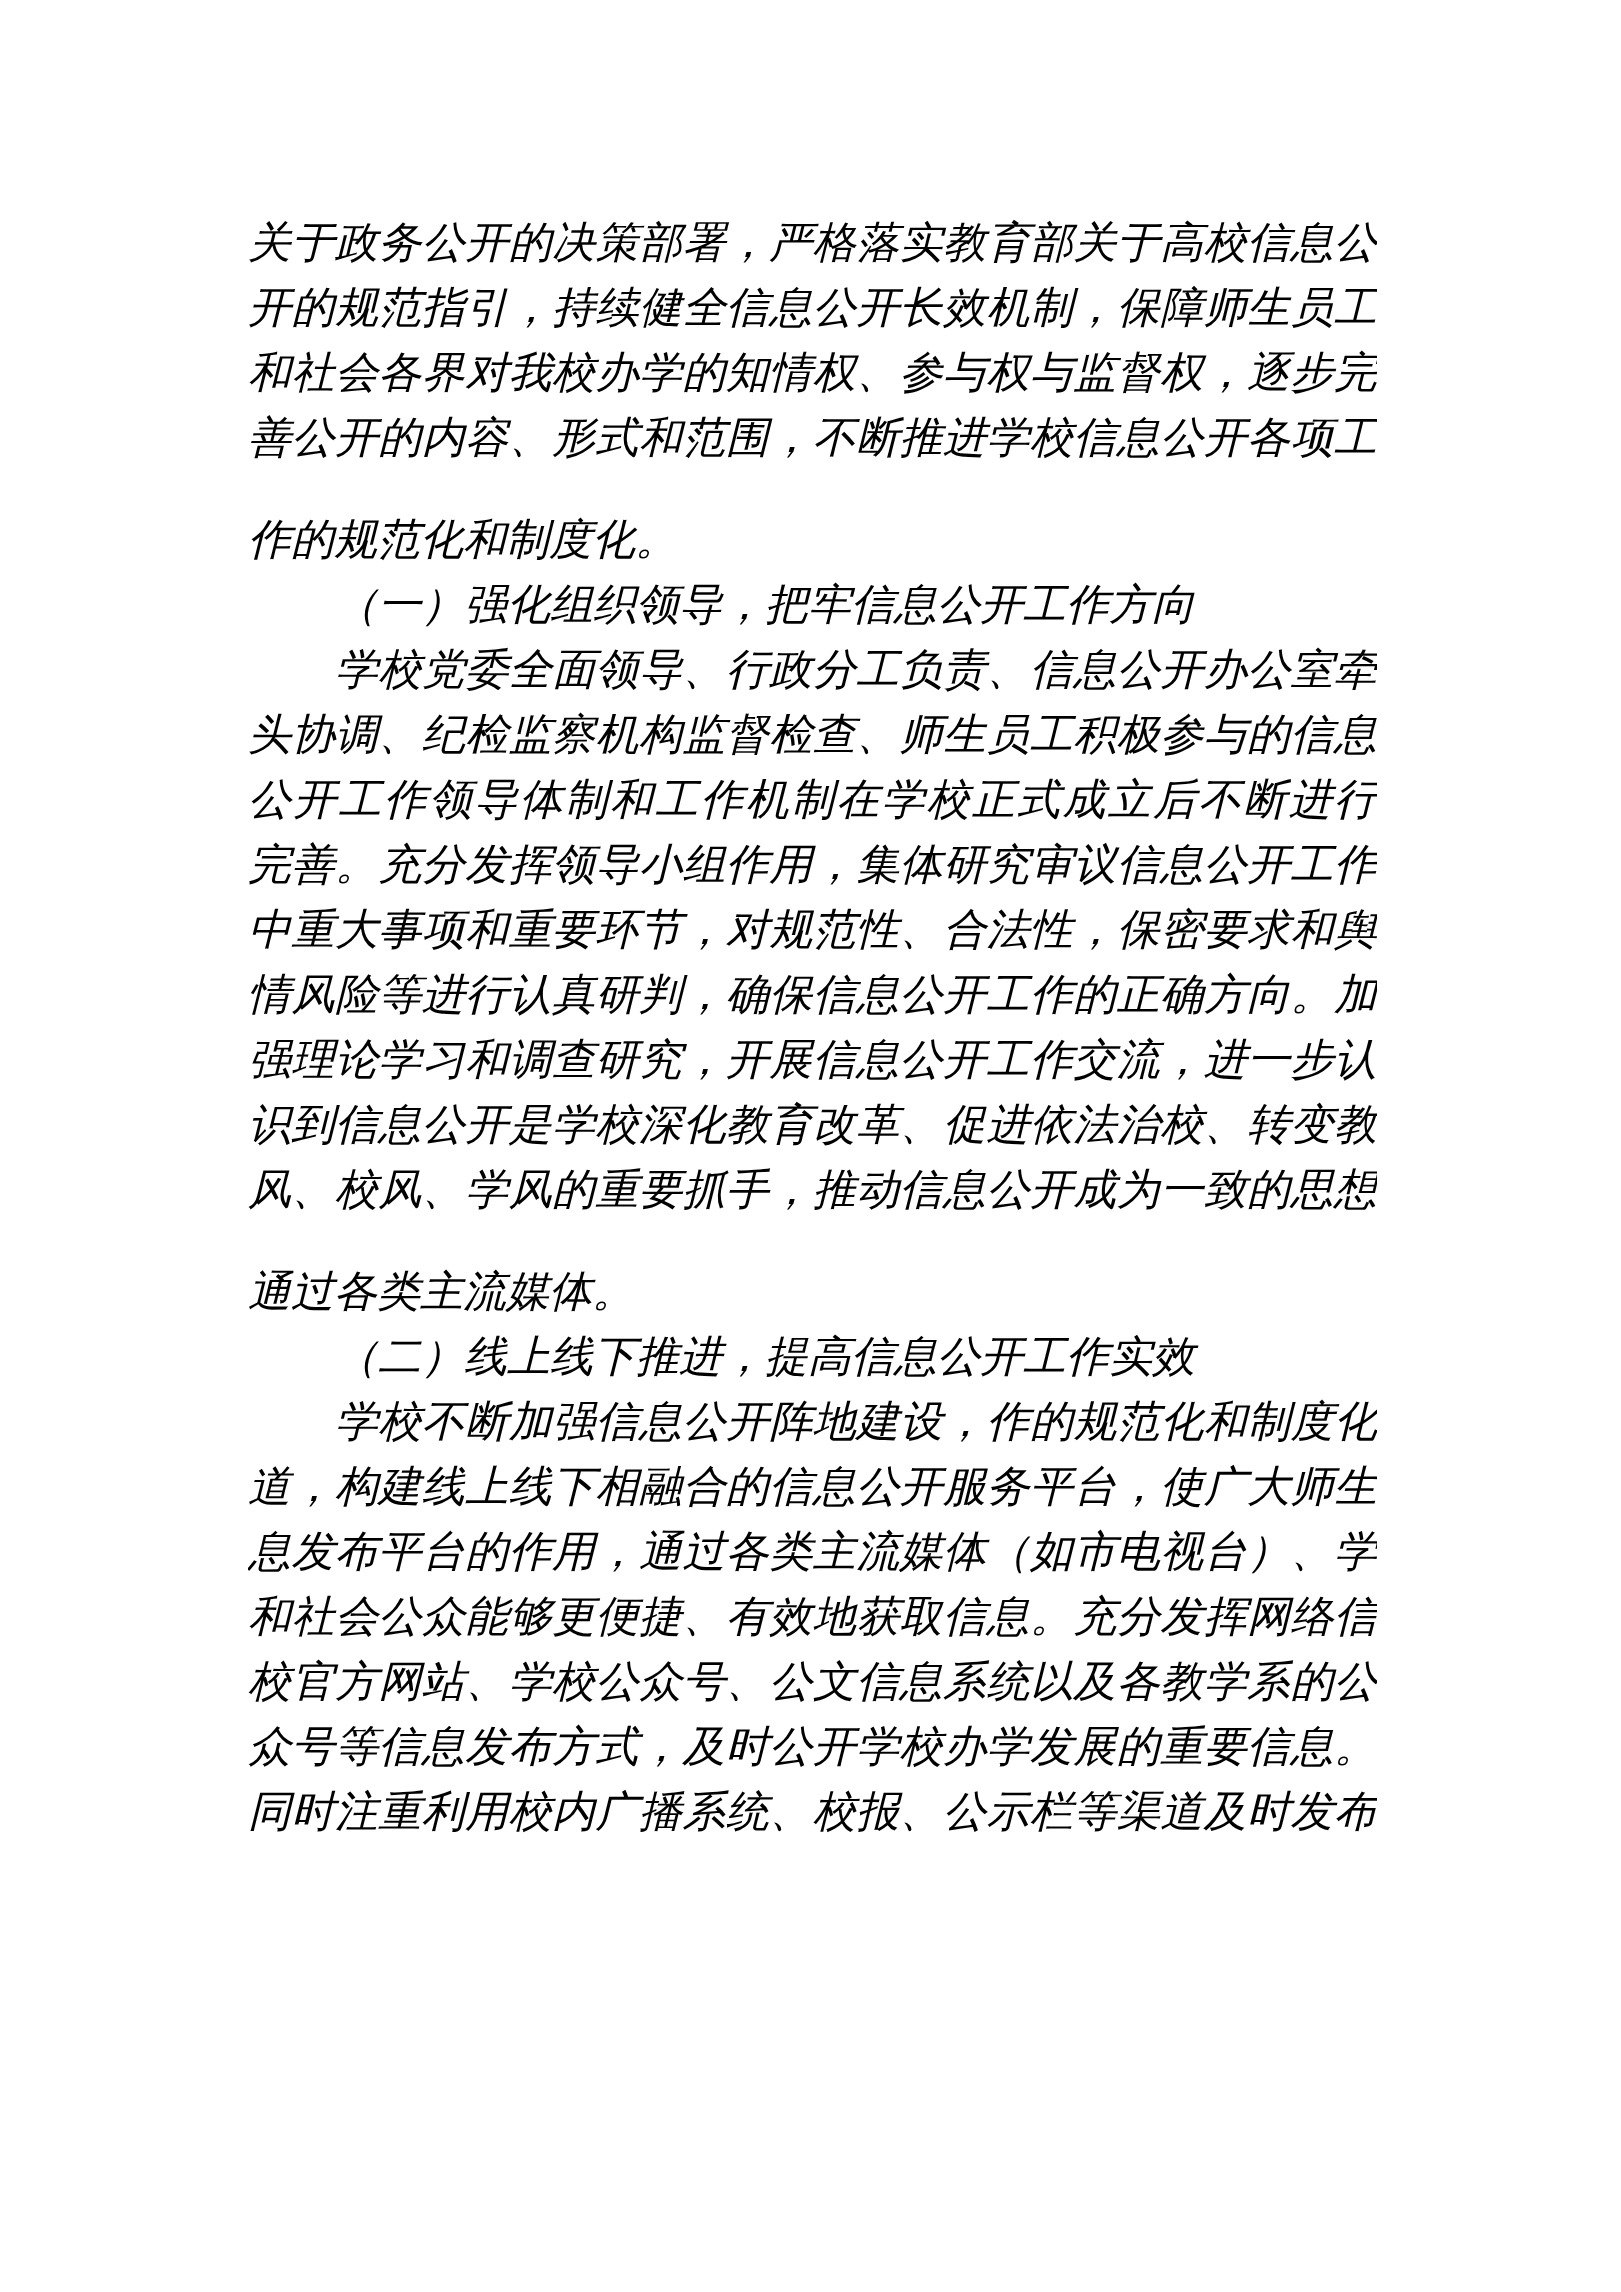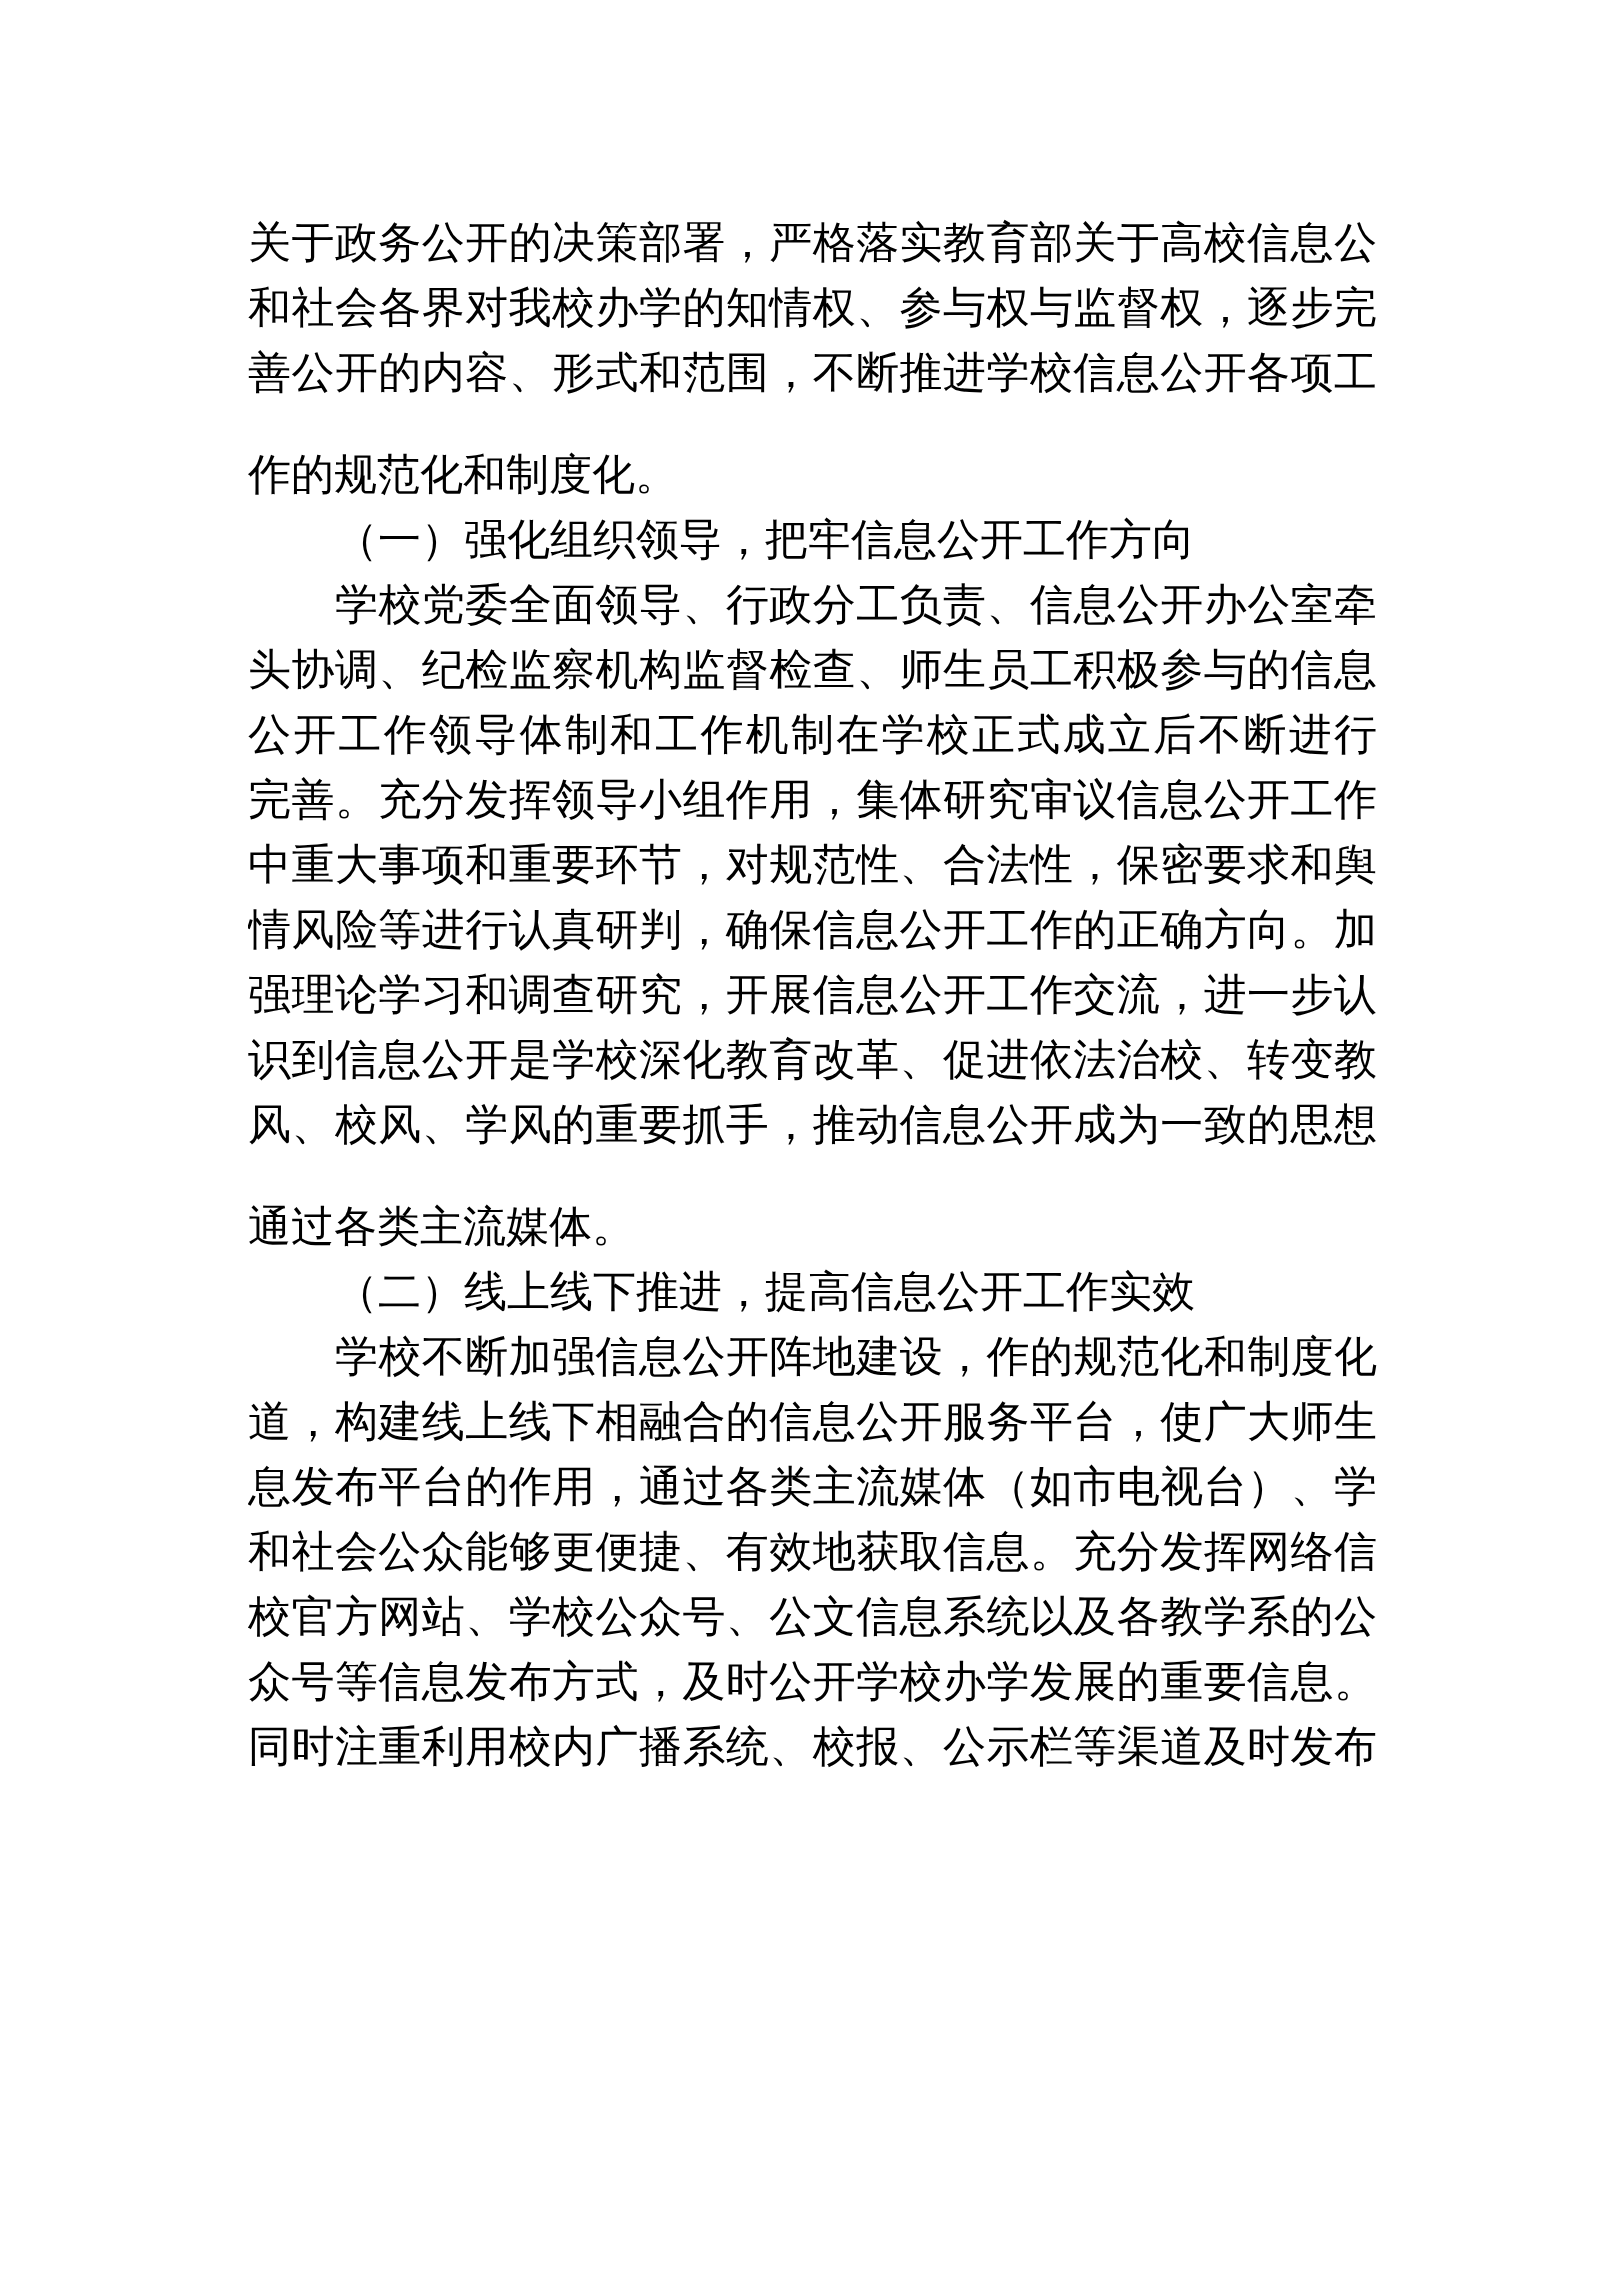--- a/index.html
+++ b/index.html
@@ -13,20 +13,21 @@
     position: relative;
     overflow: hidden;
   }
   .page {
     position: absolute;
     left: 0;
     top: 0;
     width: 1621px;
     height: 2102px;
     background: #ffffff;
+    font-style: italic;
   }
   .text-block {
     position: absolute;
     left: 248px;
     top: 210px;
     width: 1129px;
     color: #000000;
     font-family: "DejaVu Serif", "Liberation Serif", serif;
     font-size: 43px;
     line-height: 65px;
@@ -52,20 +53,21 @@
     text-align-last: left;
   }
 </style>
 </head>
 <body>
 
 <div class="page">
   <div class="text-block">
 
     <span class="line">关于政务公开的决策部署，严格落实教育部关于高校信息公</span>
+    <span class="line">开的规范指引，持续健全信息公开长效机制，保障师生员工</span>
     <span class="line">和社会各界对我校办学的知情权、参与权与监督权，逐步完</span>
     <span class="line">善公开的内容、形式和范围，不断推进学校信息公开各项工</span>
     <span class="line last">作的规范化和制度化。</span>
 
     <span class="line heading">（一）强化组织领导，把牢信息公开工作方向</span>
 
     <span class="line indent">学校党委全面领导、行政分工负责、信息公开办公室牵</span>
     <span class="line">头协调、纪检监察机构监督检查、师生员工积极参与的信息</span>
     <span class="line">公开工作领导体制和工作机制在学校正式成立后不断进行</span>
     <span class="line">完善。充分发挥领导小组作用，集体研究审议信息公开工作</span>

